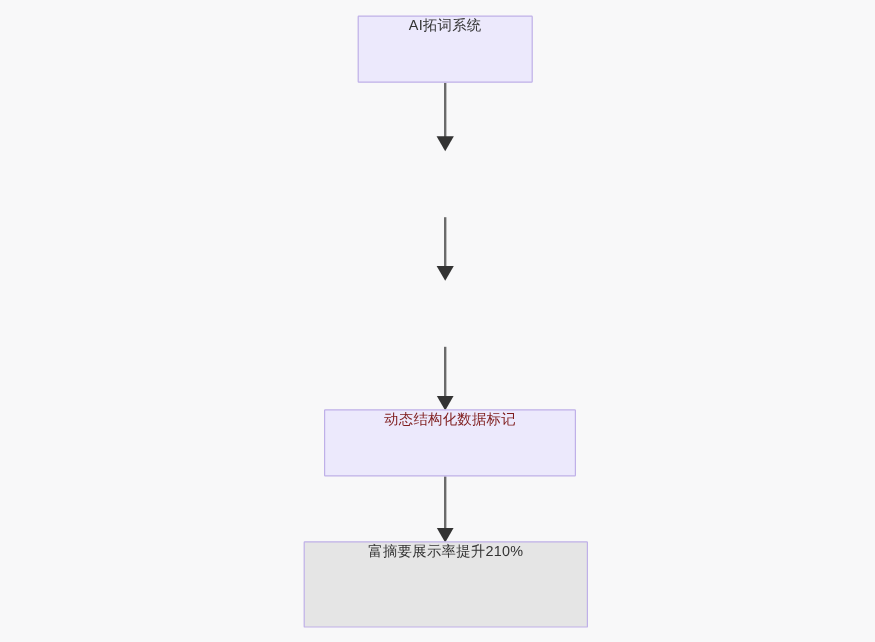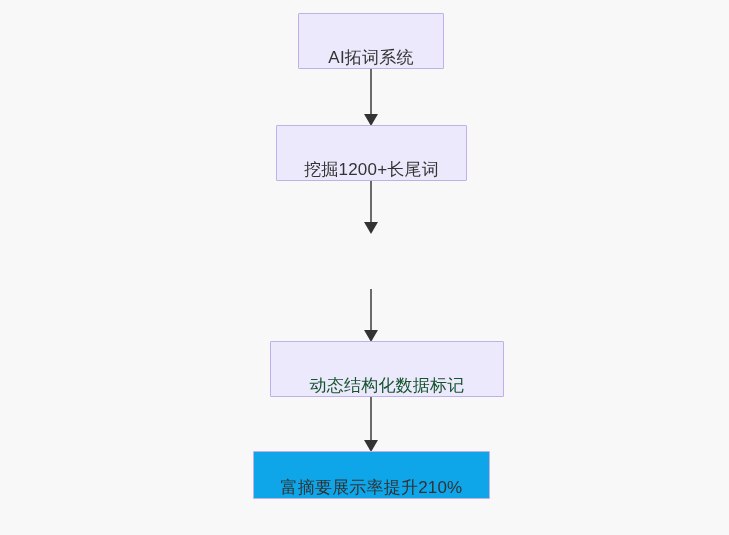--- a/index.html
+++ b/index.html
@@ -26,24 +26,24 @@
     width: 729px;
     height: 535px;
   }
   .node {
     position: absolute;
     box-sizing: border-box;
     background: #ece9fc;
     border: 1.3px solid #bfb0e8;
     border-radius: 1px;
     display: flex;
-    align-items: flex-end;
+    align-items: flex-start;
     justify-content: center;
     color: #333333;
-    font-size: 17px;
+    font-size: 12px;
     line-height: 1.2;
     letter-spacing: 0.2px;
     white-space: nowrap;
     -webkit-font-smoothing: antialiased;
   }
   .node-label {
     display: block;
     padding: 0 2px;
   }
 </style>
@@ -65,26 +65,23 @@
 
     <line x1="371" y1="289" x2="371" y2="334" stroke="#6b6b6b" stroke-width="2" marker-end="url(#arrowhead)"></line>
 
     <line x1="371" y1="397" x2="371" y2="444" stroke="#6b6b6b" stroke-width="2" marker-end="url(#arrowhead)"></line>
   </svg>
 
   <div class="node" id="node-0" style="left: 298px; top: 13px; width: 146px; height: 56px; background: rgb(236, 233, 252); border-color: rgb(191, 176, 232); color: rgb(51, 51, 51);">
     <span class="node-label">AI拓词系统</span>
   </div>
 
-  <div class="node" id="node-1" style="left: 276px; top: 125px; width: 191px; height: 56px; background: rgb(236, 233, 252); border-color: rgb(191, 176, 232); color: rgb(51, 51, 51);">
-    <span class="node-label">挖掘1200+长尾词</span>
-  </div>
 
 
-  <div class="node" id="node-3" style="left: 270px; top: 341px; width: 234px; height: 56px; background: rgb(236, 233, 252); border-color: rgb(191, 176, 232); color: #14532d;">
+  <div class="node" id="node-3" style="left: 270px; top: 341px; width: 210px; height: 56px; background: rgb(236, 233, 252); border-color: rgb(191, 176, 232); color: #7f1d1d;">
     <span class="node-label">动态结构化数据标记</span>
   </div>
 
-  <div class="node" id="node-4" style="left: 253px; top: 451px; width: 237px; height: 48px; background: #0ea5e9; border-color: rgb(191, 176, 232); color: rgb(51, 51, 51);">
+  <div class="node" id="node-4" style="left: 253px; top: 451px; width: 237px; height: 72px; background: #e5e5e5; border-color: rgb(191, 176, 232); color: rgb(51, 51, 51);">
     <span class="node-label">富摘要展示率提升210%</span>
   </div>
 
 </div>
 
 </body></html>

